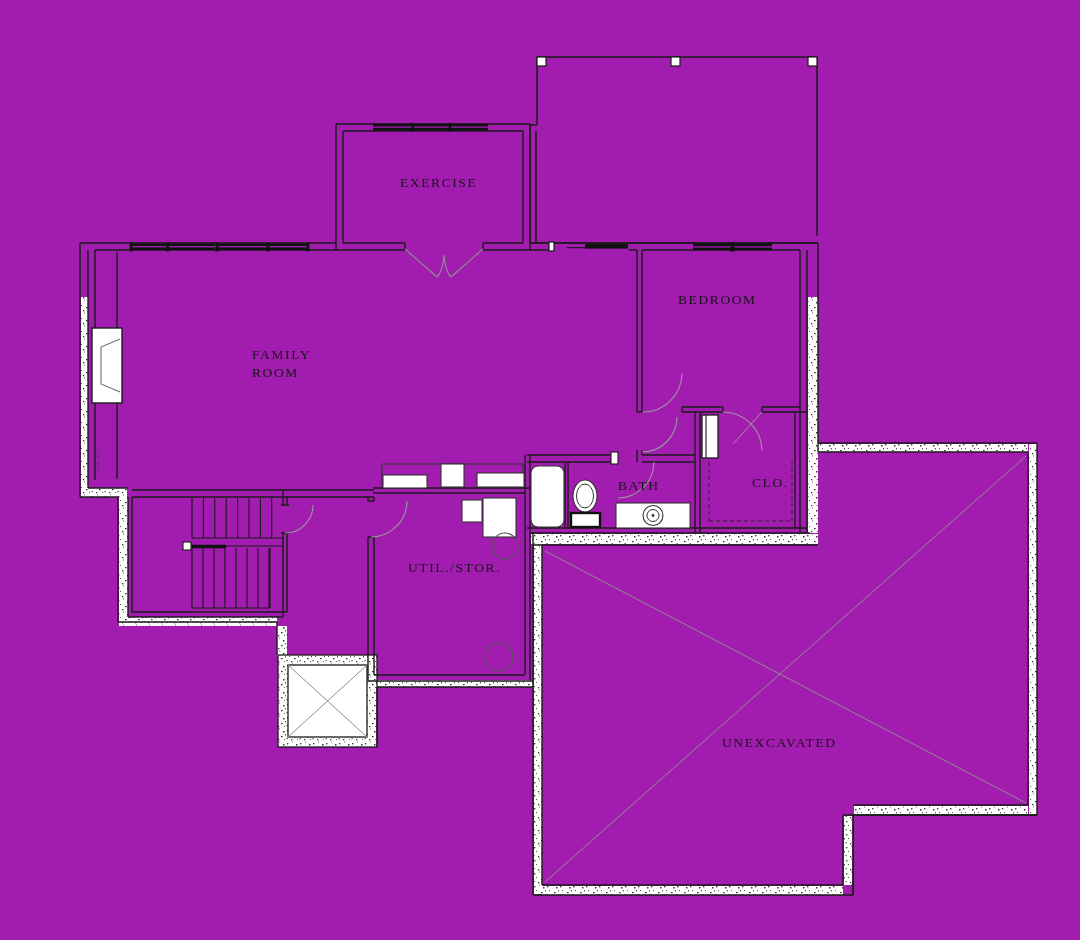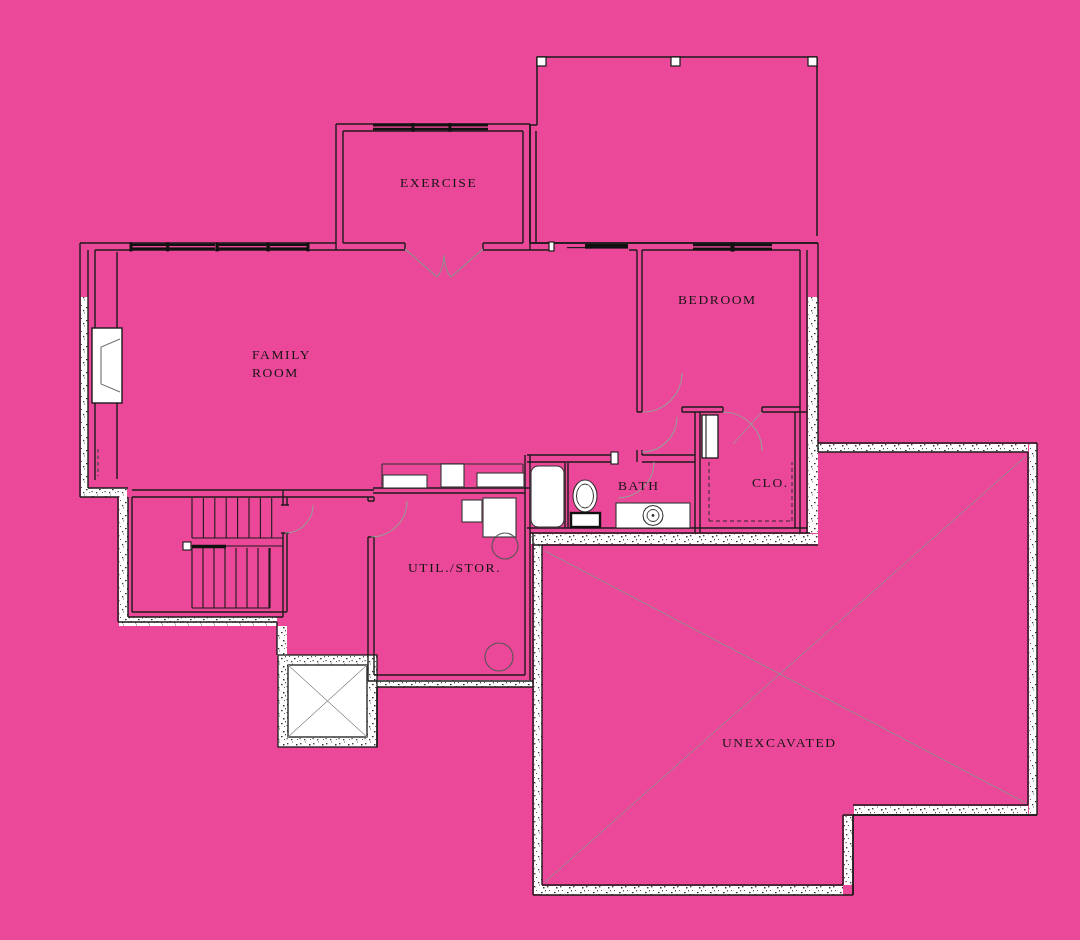--- a/index.html
+++ b/index.html
@@ -1,16 +1,16 @@
 <!DOCTYPE html>
 <html><head>
 <meta charset="utf-8">
 <style>
   html,body{margin:0;padding:0;background:#ffffff;}
-  .stage{position:relative;width:1080px;height:940px;background:#ec4899;overflow:hidden;
+  .stage{position:relative;width:1080px;height:940px;background:#a21caf;overflow:hidden;
          font-family:"Liberation Serif", serif;}
   svg{display:block;}
   text.room-label{font-family:"Liberation Serif", serif;
        font-size:13.5px;letter-spacing:1.6px;fill:#161616;}
 </style>
 </head>
 <body>
 
 <div class="stage">
 <svg width="1080" height="940" viewBox="0 0 1080 940">

